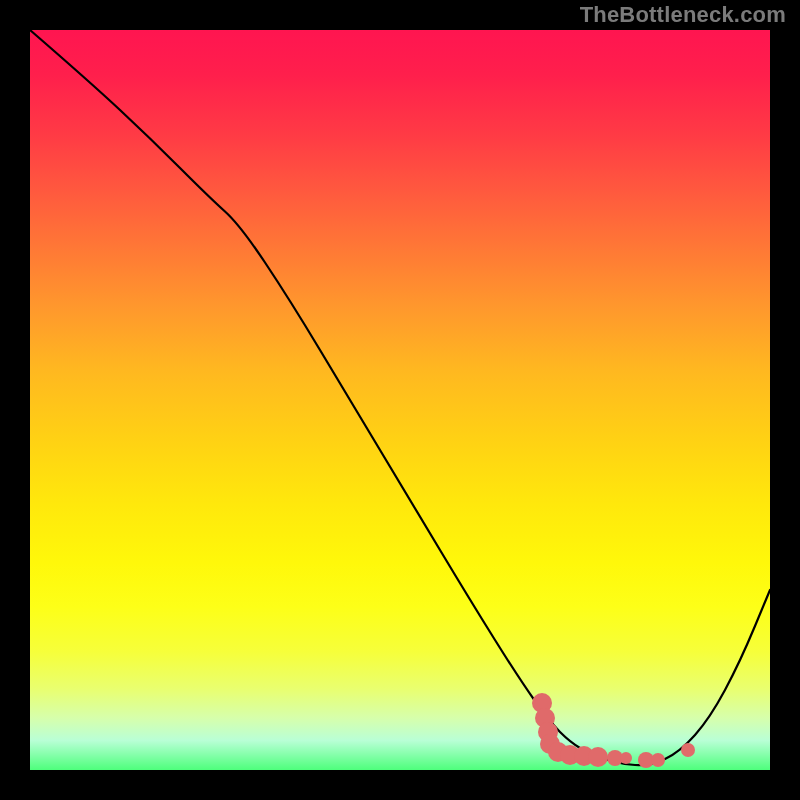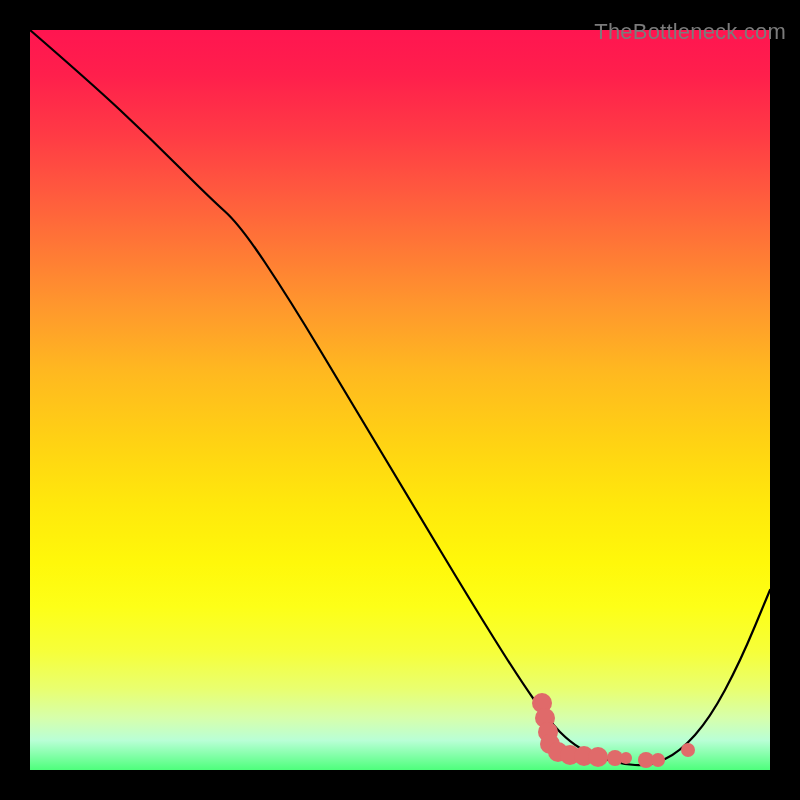--- a/index.html
+++ b/index.html
@@ -30,25 +30,25 @@
       #fff80a 72%,
       #fdff18 78%,
       #f6ff3a 84%,
       #e9ff6f 89%,
       #d6ffac 93%,
       #b9ffd6 96%,
       #4eff7c 100%);
   }
   .watermark {
     position: absolute;
-    top: 19px;
+    top: 2px;
     right: 14px;
     color: #7b7b7b;
     font-size: 22px;
-    font-weight: 400;
+    font-weight: 700;
     letter-spacing: 0.2px;
     user-select: none;
   }
   svg.overlay {
     position: absolute;
     left: 30px;
     top: 30px;
     width: 740px;
     height: 740px;
     overflow: visible;

